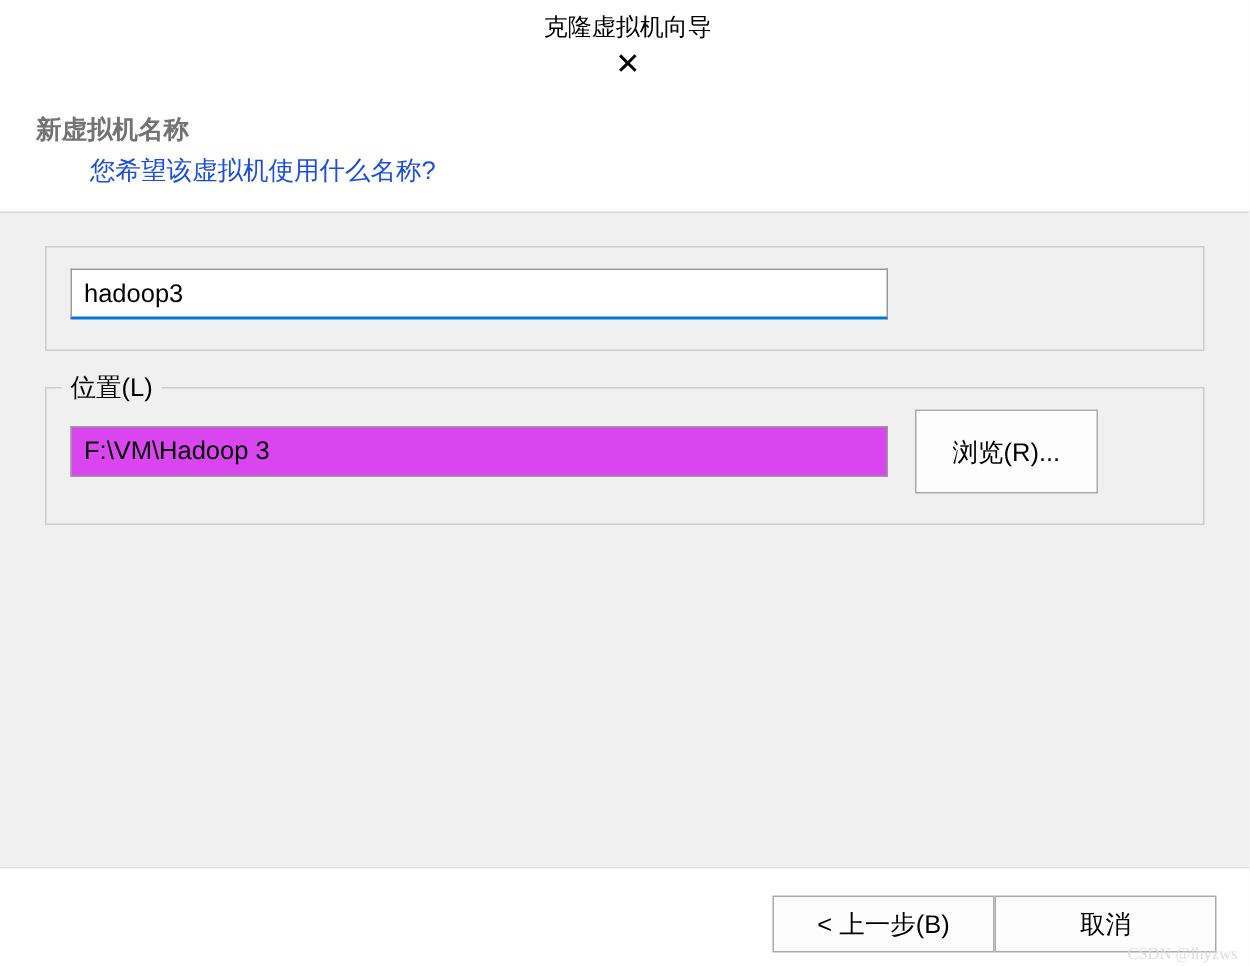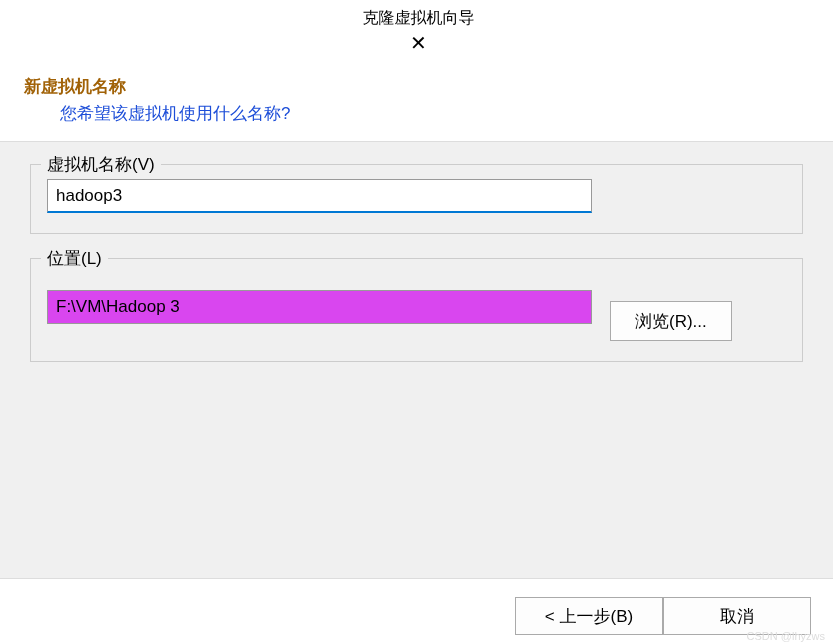--- a/index.html
+++ b/index.html
@@ -31,21 +31,21 @@
       font-weight: 300;
       font-family: Arial, sans-serif;
     }
     .header {
       padding: 10px 16px 16px 24px;
       background: #ffffff;
     }
     .header-title {
       font-size: 17px;
       font-weight: bold;
-      color: #a16207;
+      color: #737373;
       margin-bottom: 4px;
     }
     .header-subtitle {
       font-size: 17px;
       color: #1d4ed8;
       margin-left: 36px;
     }
     .content {
       background: #f0f0f0;
       border-top: 1px solid #ddd;
@@ -90,28 +90,27 @@
       width: 545px;
       height: 34px;
       border: 1px solid #999;
       padding: 4px 8px;
       font-size: 17px;
       font-family: inherit;
       background: #d946ef;
       outline: none;
     }
     .browse-btn {
-      height: 40px;
+      height: 56px;
       padding: 0 24px;
       border: 1px solid #aaa;
       background: #fdfdfd;
       font-size: 17px;
       font-family: inherit;
       cursor: pointer;
-      margin-top: 28px;
     }
     .footer {
       display: flex;
       justify-content: flex-end;
       align-items: center;
       padding: 18px 22px;
       background: #ffffff;
     }
     .footer-btn {
       width: 148px;
@@ -121,40 +120,39 @@
       font-size: 17px;
       font-family: inherit;
       cursor: pointer;
     }
     .watermark {
       position: absolute;
       bottom: 2px;
       right: 8px;
       font-size: 11px;
       color: #ddd;
-      font-family: Liberation Sans, sans-serif;
+      font-family: Liberation Serif, serif;
     }
   </style>
 </head>
 <body>
 
 <div class="titlebar">
   <span>克隆虚拟机向导</span>
   <span class="close-btn">✕</span>
 </div>
 
 <div class="header">
   <div class="header-title">新虚拟机名称</div>
   <div class="header-subtitle">您希望该虚拟机使用什么名称?</div>
 </div>
 
 <div class="content">
 
   <div class="fieldset">
-    <div class="fieldset-legend">虚拟机名称(V)</div>
     <input type="text" class="text-input" value="hadoop3" style="">
   </div>
 
   <div class="fieldset">
     <div class="fieldset-legend">位置(L)</div>
     <div class="location-row">
       <input type="text" class="location-input" value="F:\VM\Hadoop 3" style="">
       <button class="browse-btn">浏览(R)...</button>
     </div>
   </div>

